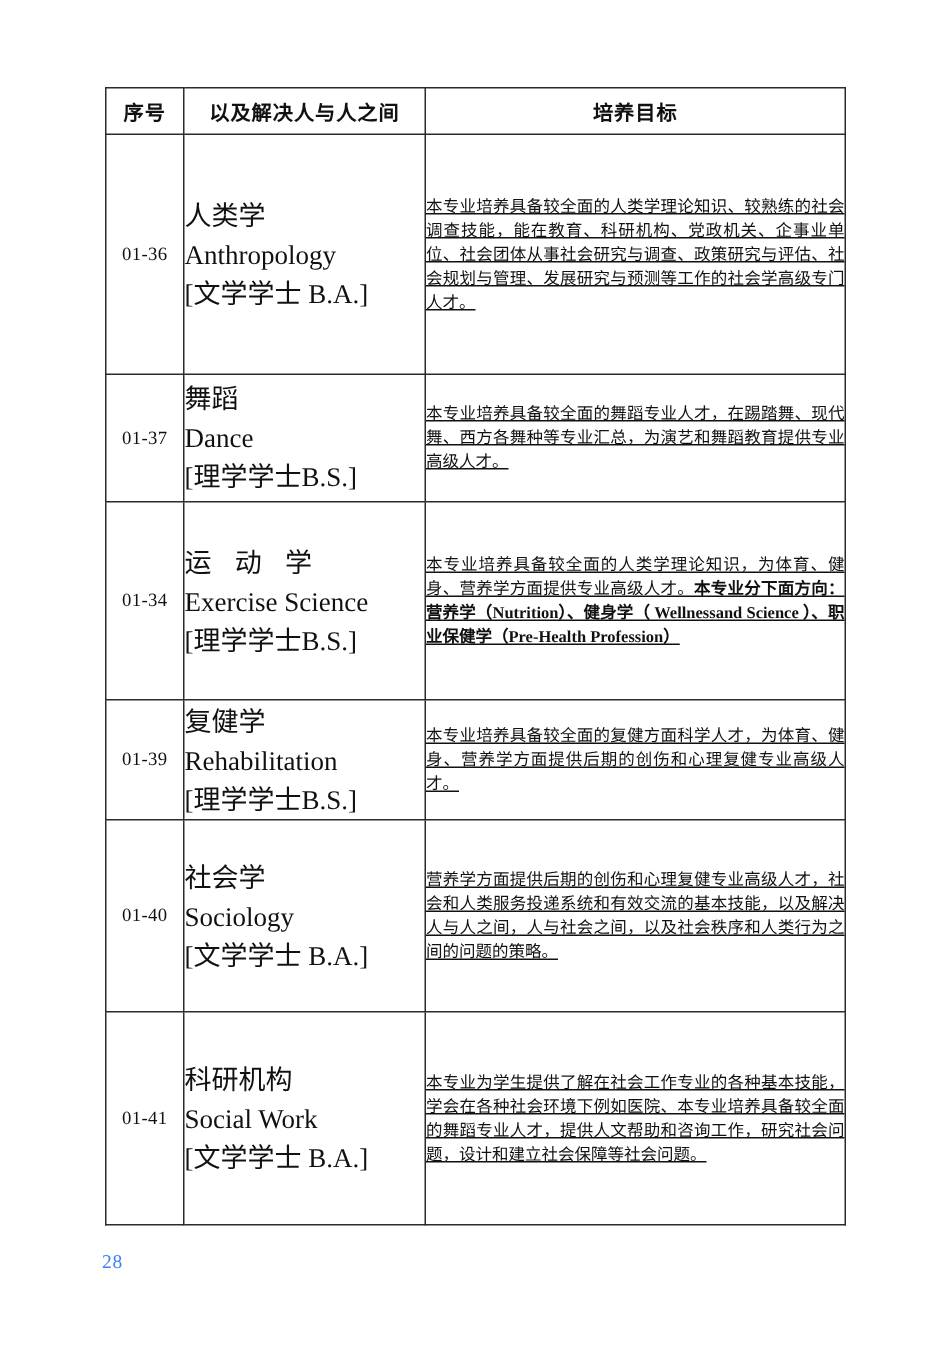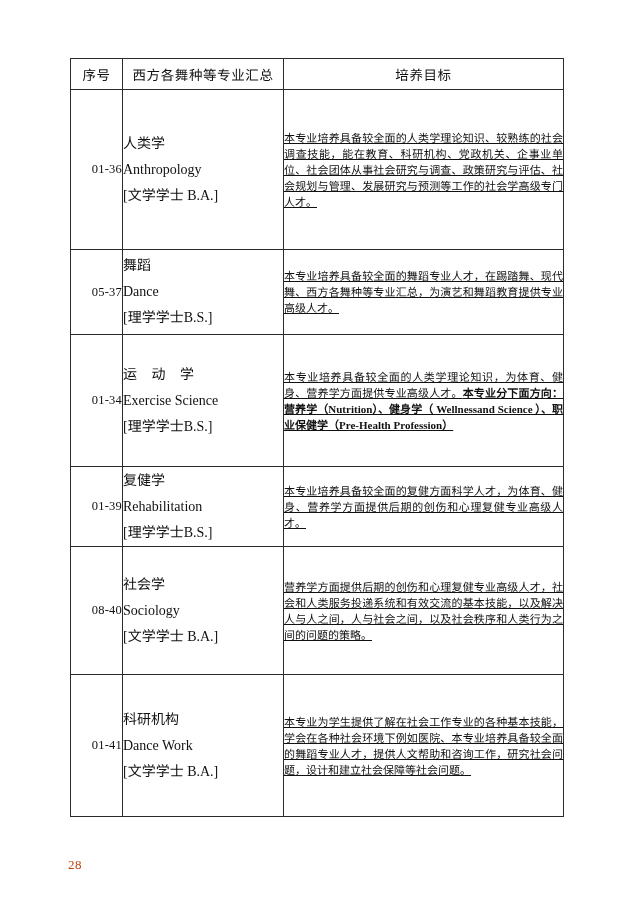--- a/index.html
+++ b/index.html
@@ -42,39 +42,39 @@
   }
 
   col.c-no    { width: 52px; }
   col.c-major { width: 161px; }
   col.c-goal  { width: 280px; }
 
   
   .hdr th {
     height: 30px;
     text-align: center;
-    font-weight: normal;
+    font-weight: bold;
     font-size: 13.5px;
     letter-spacing: 0.6px;
     font-family: "Liberation Serif", "DejaVu Serif", serif;
   }
 
   
   .cell-no {
-    text-align: right;
+    text-align: center;
     font-size: 12.5px;
     padding-left: 6px;
     letter-spacing: 0.2px;
     white-space: nowrap;
   }
 
   
   .cell-major {
     padding: 6px 6px 6px 13px;
-    font-size: 14px;
+    font-size: 18px;
     line-height: 26px;
   }
   .cell-major .ln {
     display: block;
     white-space: nowrap;
   }
   .cell-major .ln.spaced {
     letter-spacing: 5.5px;
   }
 
@@ -93,60 +93,60 @@
   }
 
   
   .vtop { vertical-align: top; }
   .vmid { vertical-align: middle; }
 
   
   .page-number {
     position: absolute;
     left: 68px;
-    top: 857px;
+    top: 833px;
     font-size: 13px;
-    color: #c2410c;
+    color: #3b82f6;
     letter-spacing: 0.5px;
   }
 </style>
 </head>
 <body>
 
 <div class="page">
 
   <table class="majors-table">
     <colgroup>
       <col class="c-no">
       <col class="c-major">
       <col class="c-goal">
     </colgroup>
     <thead>
       <tr class="hdr">
         <th>序号</th>
-        <th>西方各舞种等专业汇总</th>
+        <th>以及解决人与人之间</th>
         <th>培养目标</th>
       </tr>
     </thead>
     <tbody>
 
       <tr style="height:160px;">
         <td class="cell-no vmid">01-36</td>
         <td class="cell-major vmid">
           <span class="ln">人类学</span>
           <span class="ln">Anthropology</span>
           <span class="ln">[文学学士  B.A.]</span>
         </td>
         <td class="cell-goal vtop">
           <span>本专业培养具备较全面的人类学理论知识、较熟练的社会调查技能，能在教育、科研机构、党政机关、企事业单位、社会团体从事社会研究与调查、政策研究与评估、社会规划与管理、发展研究与预测等工作的社会学高级专门人才。</span>
         </td>
       </tr>
 
       <tr style="height:85px;">
-        <td class="cell-no vmid">05-37</td>
+        <td class="cell-no vmid">01-37</td>
         <td class="cell-major vmid">
           <span class="ln">舞蹈</span>
           <span class="ln">Dance</span>
           <span class="ln">[理学学士B.S.]</span>
         </td>
         <td class="cell-goal vtop">
           <span>本专业培养具备较全面的舞蹈专业人才，在踢踏舞、现代舞、西方各舞种等专业汇总，为演艺和舞蹈教育提供专业高级人才。</span>
         </td>
       </tr>
 
@@ -166,36 +166,36 @@
           <span class="ln">复健学</span>
           <span class="ln">Rehabilitation</span>
           <span class="ln">[理学学士B.S.]</span>
         </td>
         <td class="cell-goal vtop">
           <span>本专业培养具备较全面的复健方面科学人才，为体育、健身、营养学方面提供后期的创伤和心理复健专业高级人才。</span>
         </td>
       </tr>
 
       <tr style="height:128px;">
-        <td class="cell-no vmid">08-40</td>
+        <td class="cell-no vmid">01-40</td>
         <td class="cell-major vmid">
           <span class="ln">社会学</span>
           <span class="ln">Sociology</span>
           <span class="ln">[文学学士  B.A.]</span>
         </td>
         <td class="cell-goal vtop">
           <span>营养学方面提供后期的创伤和心理复健专业高级人才，社会和人类服务投递系统和有效交流的基本技能，以及解决人与人之间，人与社会之间，以及社会秩序和人类行为之间的问题的策略。</span>
         </td>
       </tr>
 
       <tr style="height:142px;">
         <td class="cell-no vmid">01-41</td>
         <td class="cell-major vmid">
           <span class="ln">科研机构</span>
-          <span class="ln">Dance Work</span>
+          <span class="ln">Social Work</span>
           <span class="ln">[文学学士  B.A.]</span>
         </td>
         <td class="cell-goal vtop">
           <span>本专业为学生提供了解在社会工作专业的各种基本技能，学会在各种社会环境下例如医院、本专业培养具备较全面的舞蹈专业人才，提供人文帮助和咨询工作，研究社会问题，设计和建立社会保障等社会问题。</span>
         </td>
       </tr>
 
     </tbody>
   </table>
 

